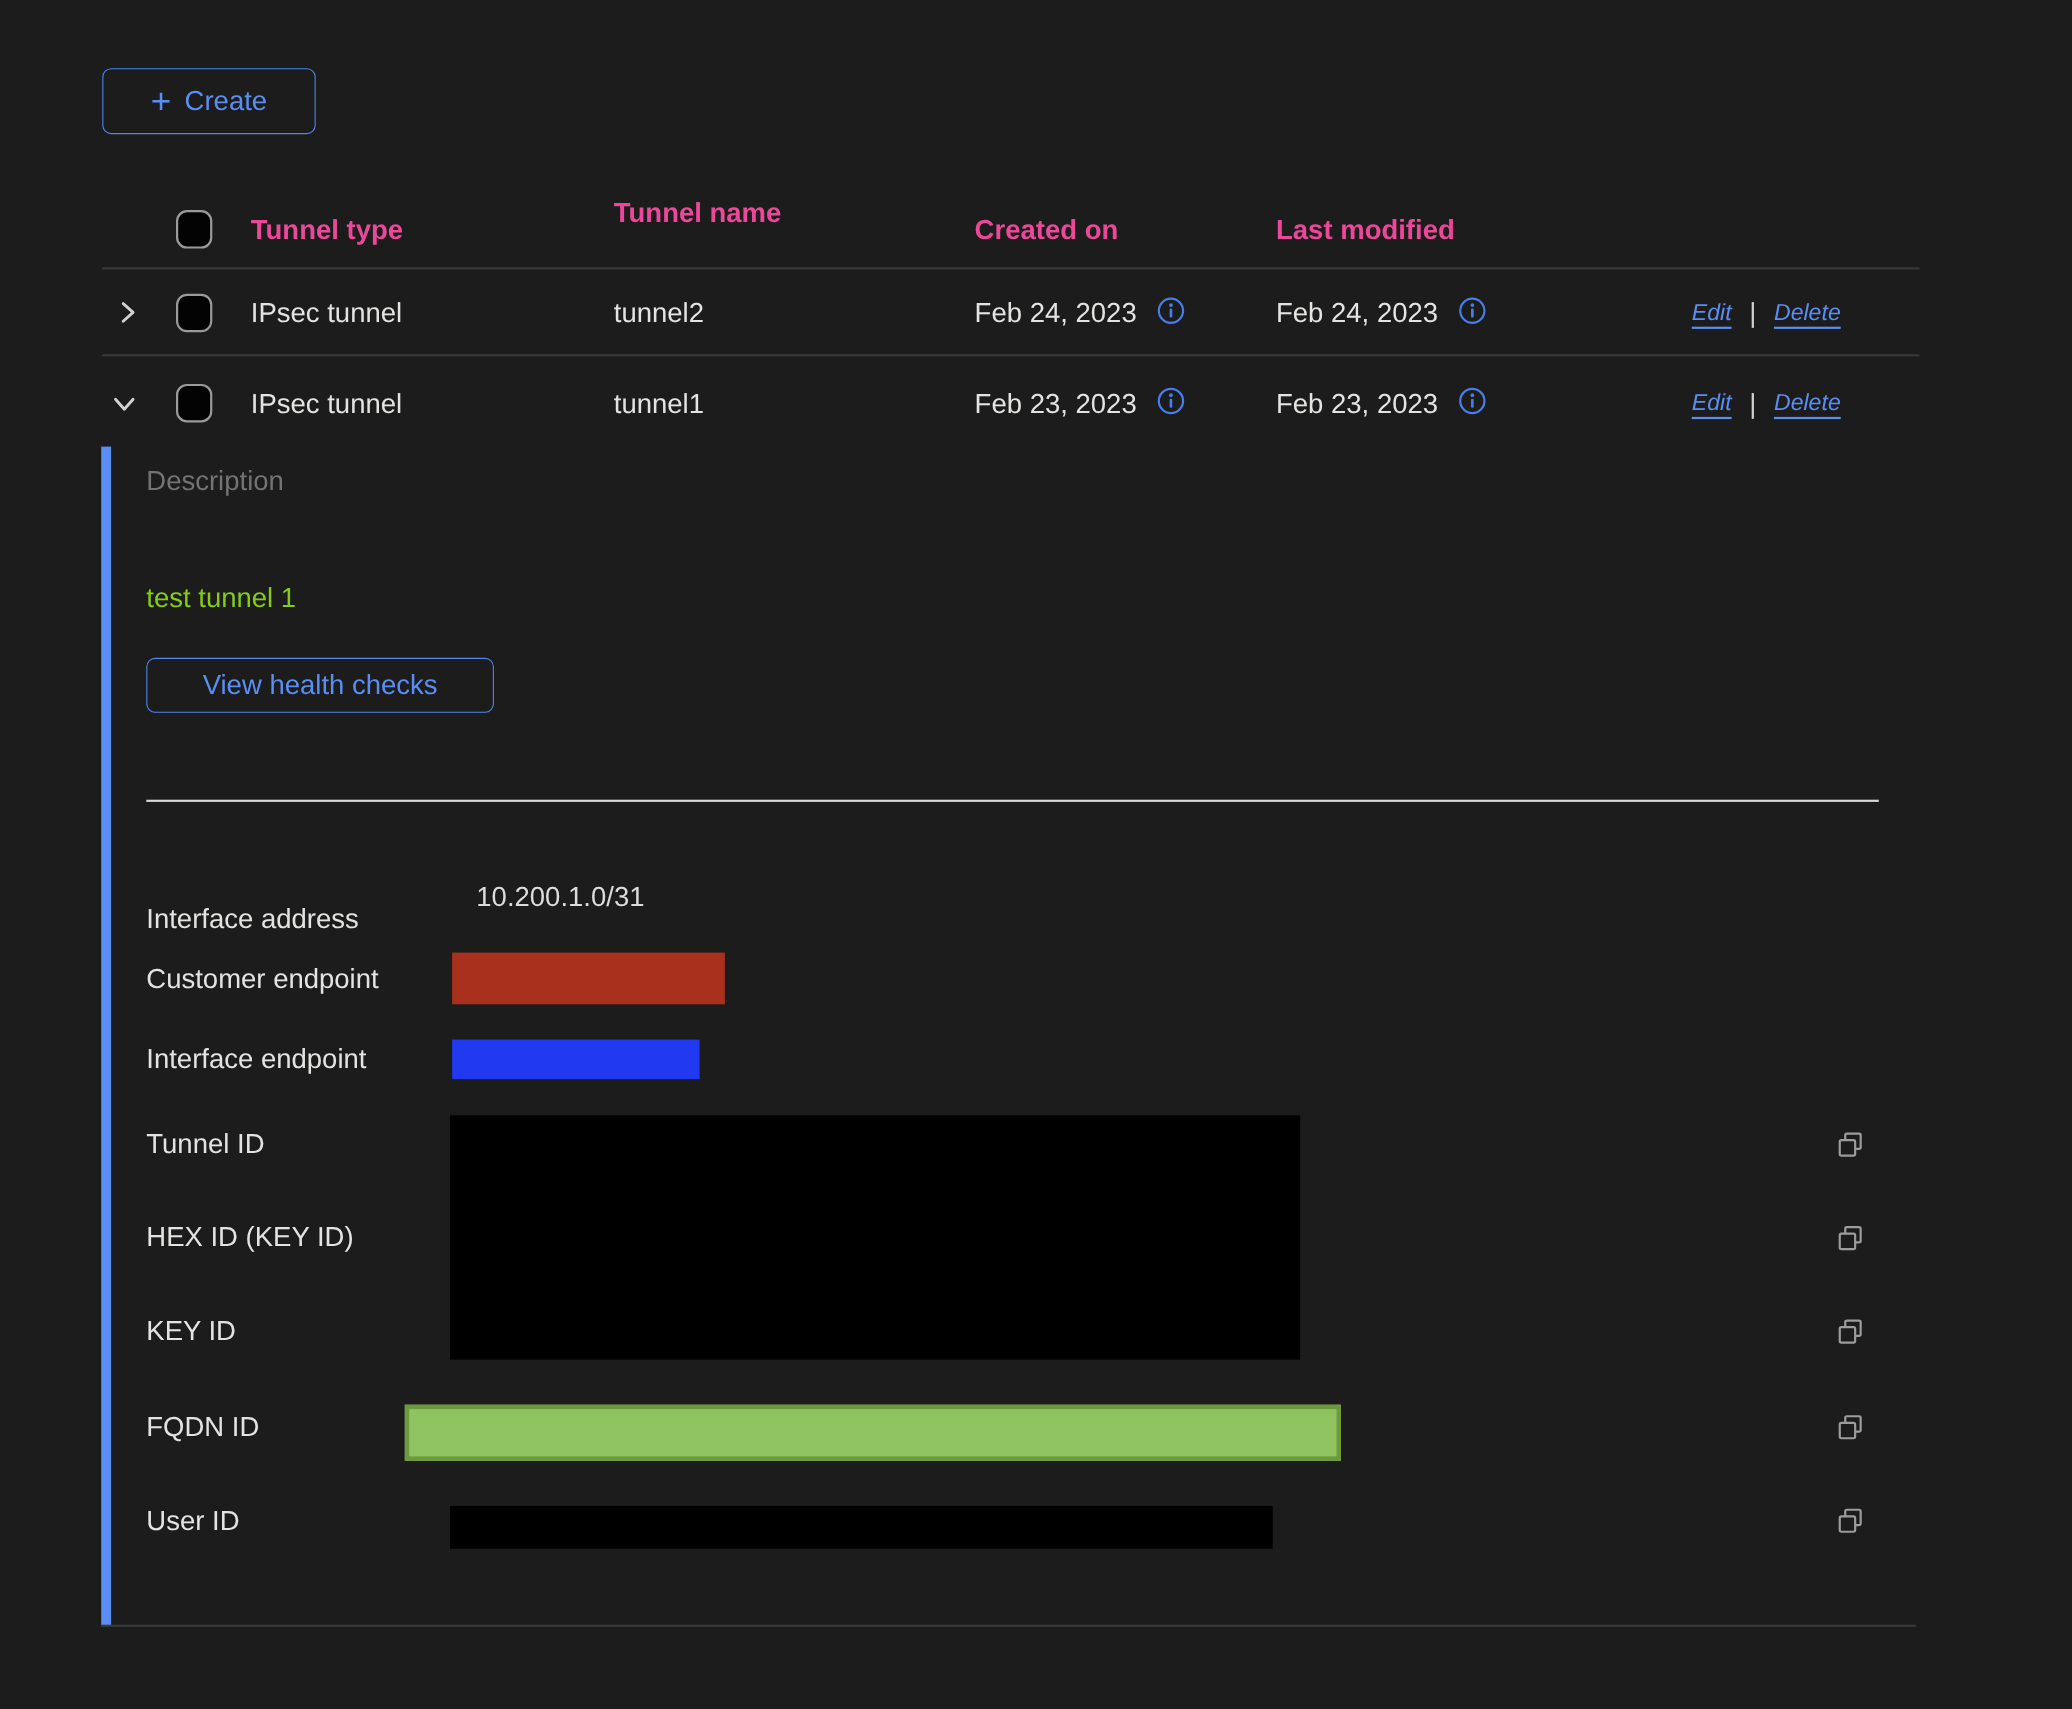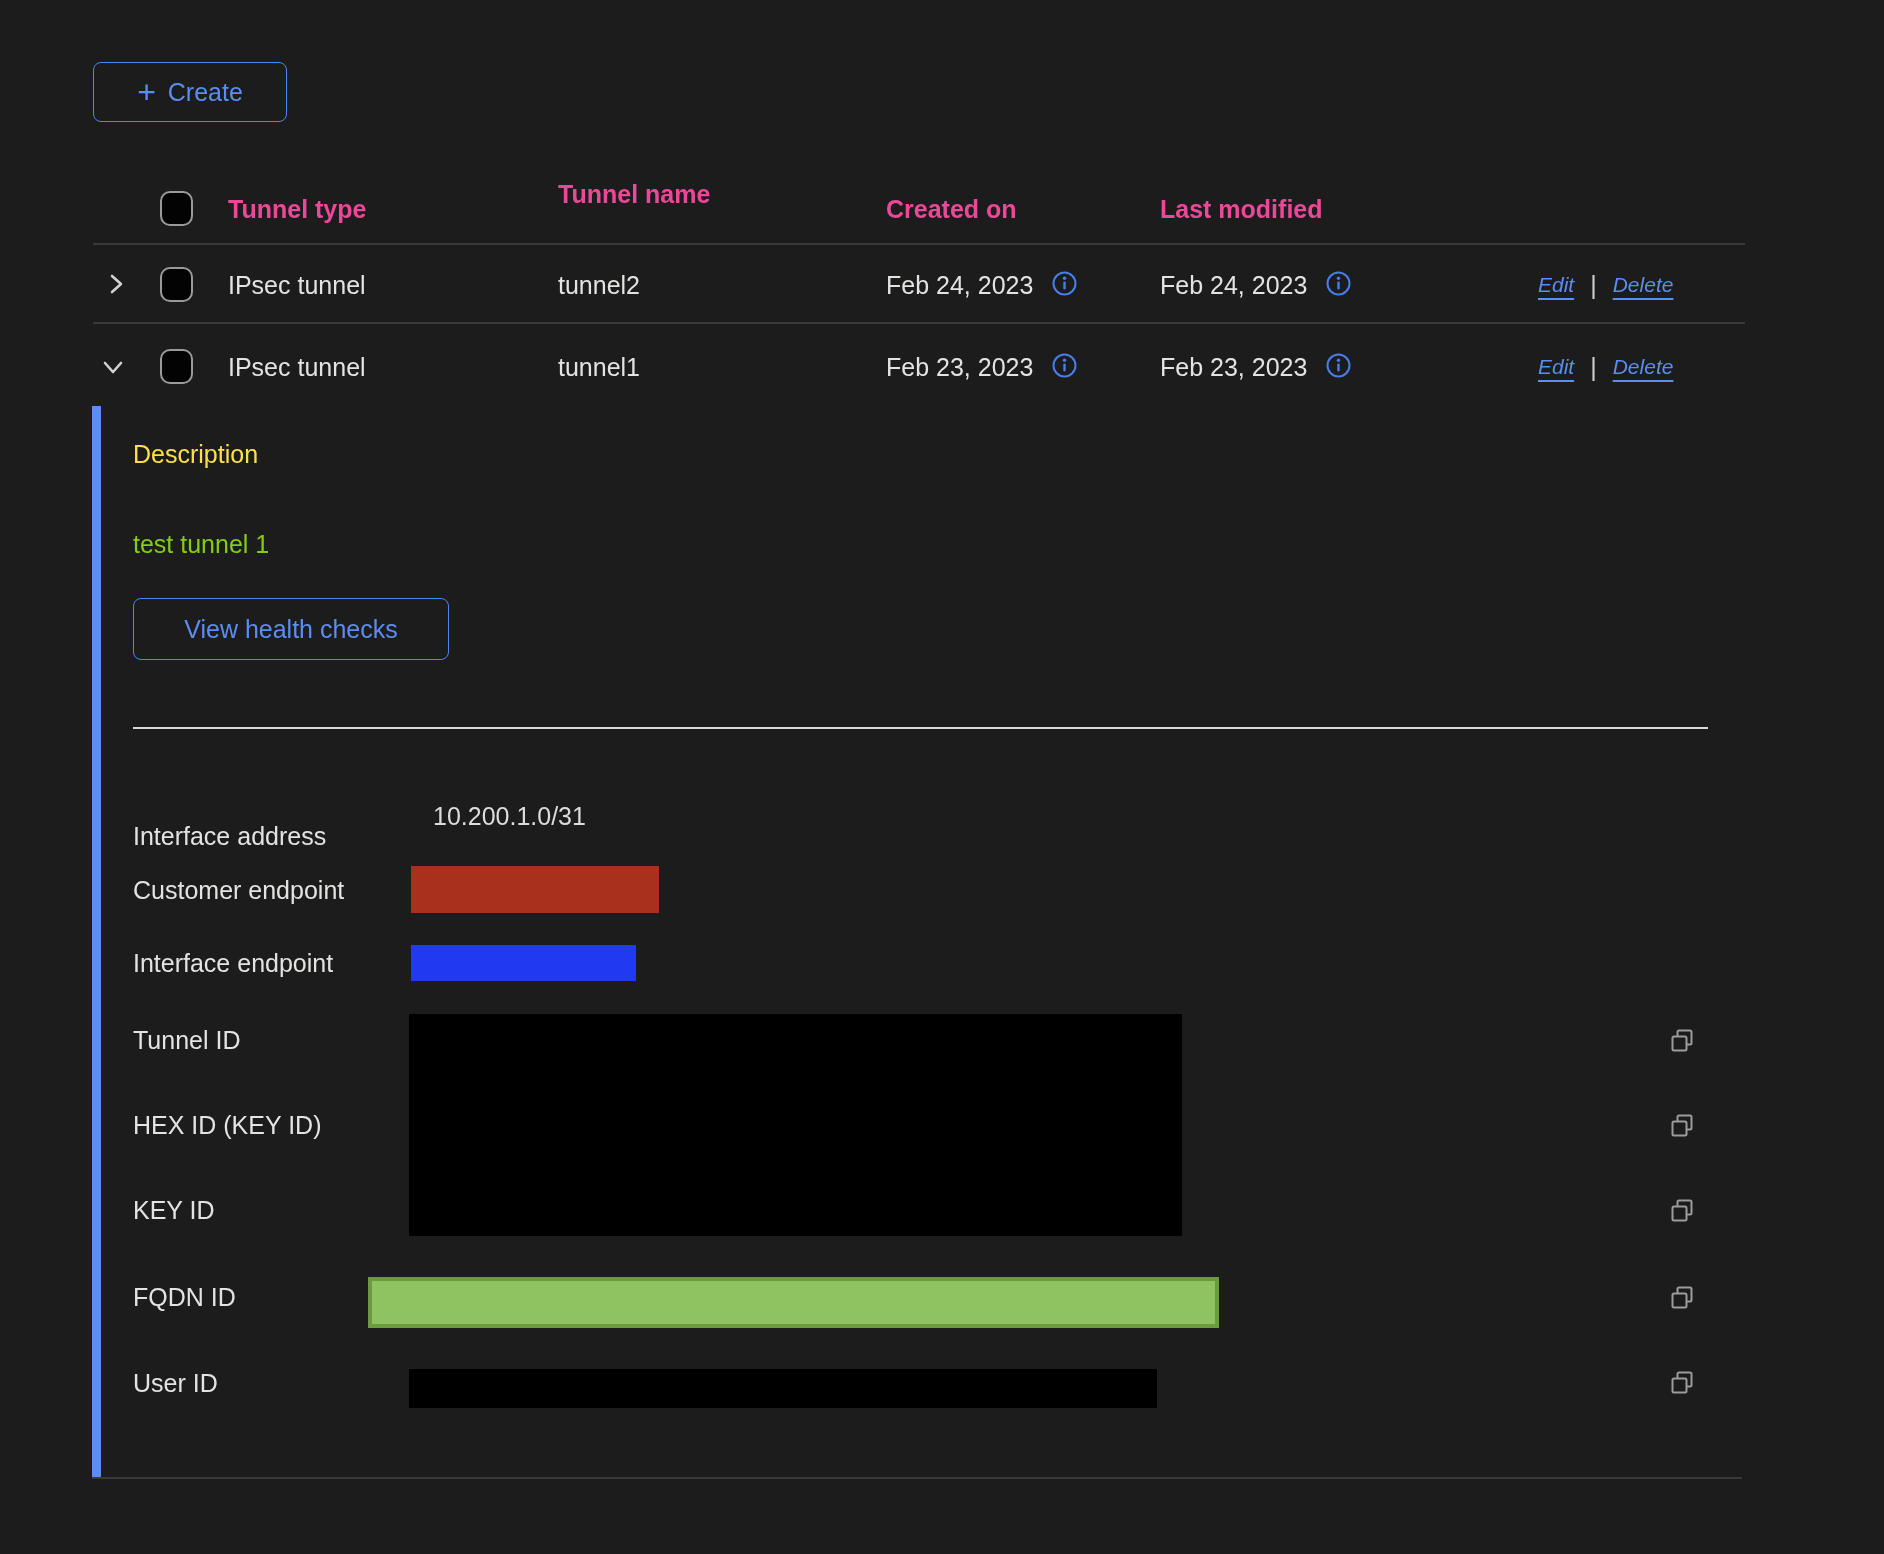--- a/index.html
+++ b/index.html
@@ -126,24 +126,24 @@
   </div>
   <div class="abs" style="left:1538px;top:347px;height:40px;display:flex;align-items:center;gap:16px;">
     <span class="link">Edit</span>
     <span class="pipe">|</span>
     <span class="link">Delete</span>
   </div>
 
   <div class="abs blue-bar" style="left:92px;top:406px;height:1072px;"></div>
   <div class="abs divider" style="left:92px;top:1477px;width:1650px;"></div>
 
-  <div class="abs cell" style="left:133px;top:434px;color:#fde047;">Description</div>
+  <div class="abs cell" style="left:133px;top:417px;color:#737373;">Description</div>
   <div class="abs cell" style="left:133px;top:524px;color:#84cc16;">test tunnel 1</div>
 
-  <button class="abs btn-outline" style="left:133px;top:598px;width:316px;height:62px;">
+  <button class="abs btn-outline" style="left:133px;top:598px;width:316px;height:50px;">
     <span>View health checks</span>
   </button>
 
   <div class="abs white-divider" style="left:133px;top:727px;width:1575px;"></div>
 
   <div class="abs cell label-col" style="top:796px;margin-top:20px;">Interface address</div>
   <div class="abs cell" style="left:433px;top:796px;color:#dcdcda;">10.200.1.0/31</div>
 
   <div class="abs cell label-col" style="top:870px;">Customer endpoint</div>
   <div class="redaction" style="left:411px;top:866px;width:248px;height:47px;background:var(--redaction-red);"></div>

